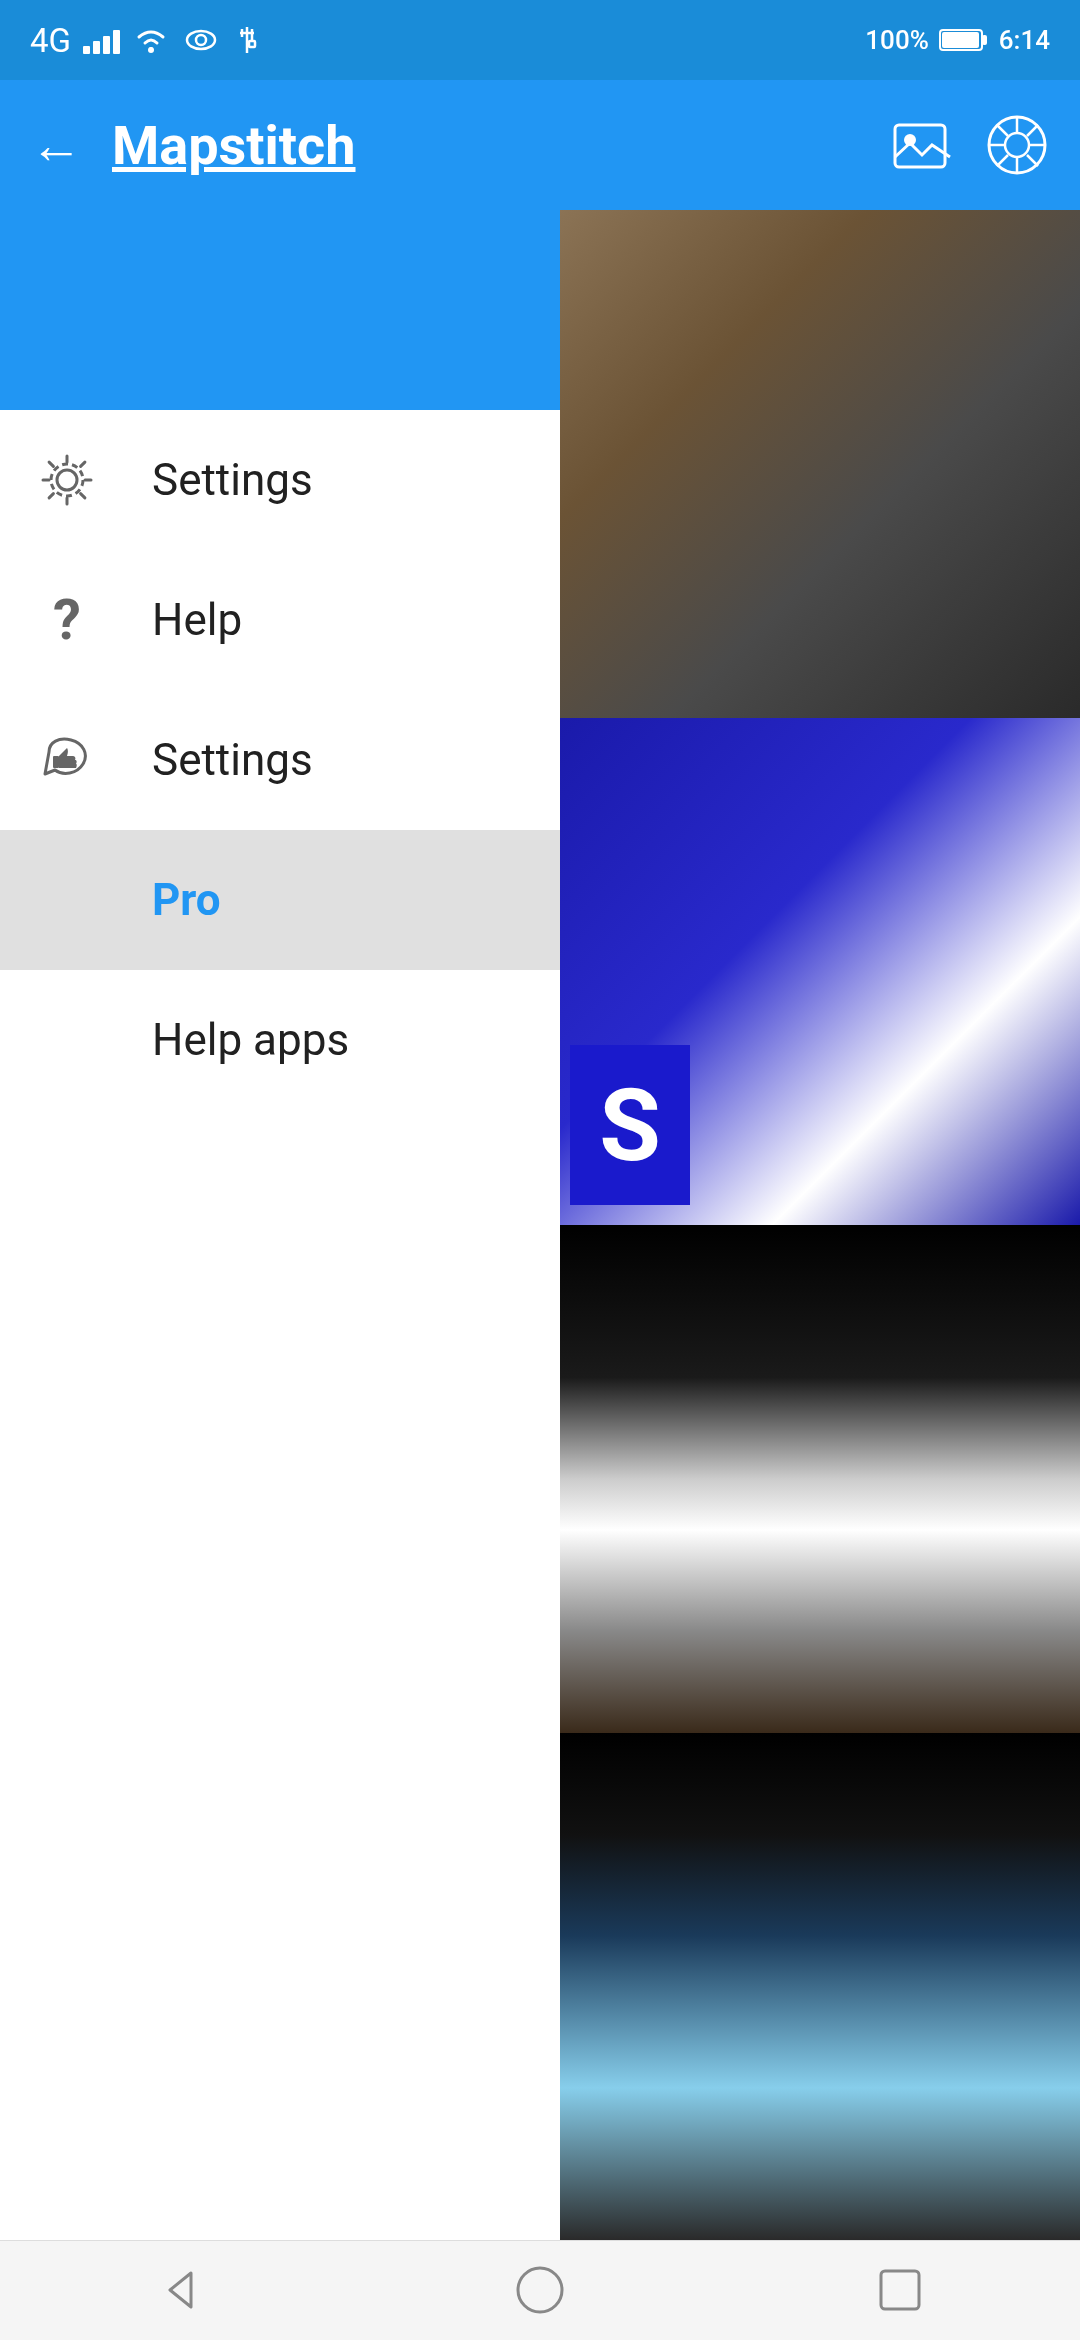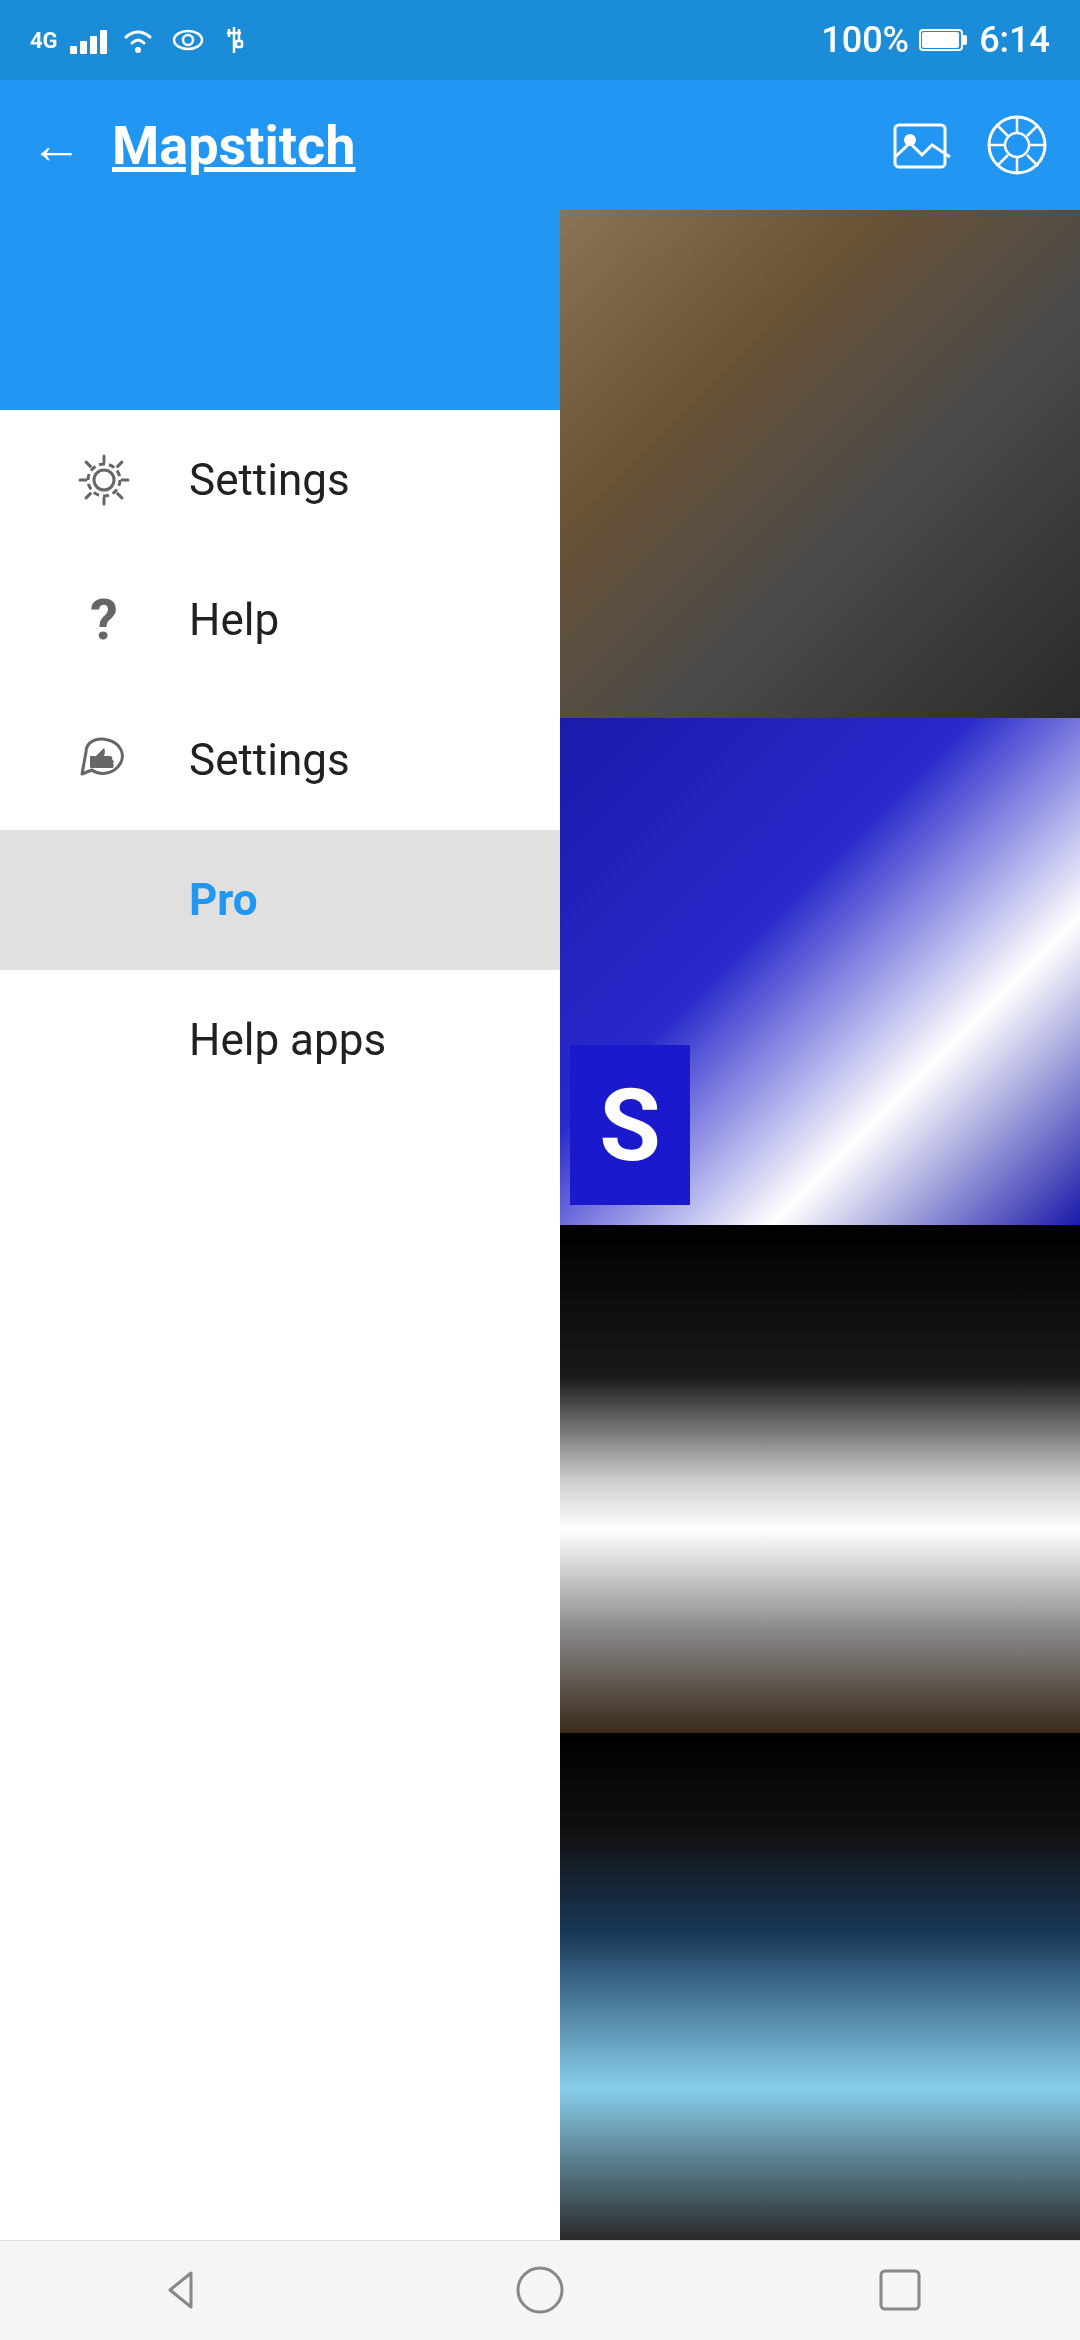--- a/index.html
+++ b/index.html
@@ -34,21 +34,21 @@
     }
 
     .status-right {
       display: flex;
       align-items: center;
       gap: 10px;
     }
 
     .status-text {
       color: white;
-      font-size: 36px;
+      font-size: 26px;
       font-weight: 500;
     }
 
     
     .app-bar {
       width: 100%;
       height: 130px;
       background: #2196F3;
       display: flex;
       align-items: center;
@@ -108,21 +108,21 @@
     .menu-list {
       flex: 1;
       background: #ffffff;
     }
 
     .menu-item {
       width: 100%;
       height: 140px;
       display: flex;
       align-items: center;
-      padding: 0 69px;
+      padding: 0 32px;
       cursor: pointer;
       background: #ffffff;
     }
 
     .menu-item.active {
       background: #e0e0e0;
     }
 
     .menu-icon {
       width: 70px;
@@ -213,22 +213,22 @@
       border-radius: 1px;
     }
 
     .bar-1 { height: 8px; }
     .bar-2 { height: 13px; }
     .bar-3 { height: 18px; }
     .bar-4 { height: 24px; }
 
     .status-4g {
       color: white;
-      font-size: 22px;
-      font-weight: bold;
+      font-size: 33px;
+      font-weight: normal;
     }
   </style>
 </head>
 <body>
 
 <div class="status-bar">
   <div class="status-left">
     <span class="status-4g">4G</span>
     <div class="signal-bars">
       <div class="signal-bar bar-1"></div>

